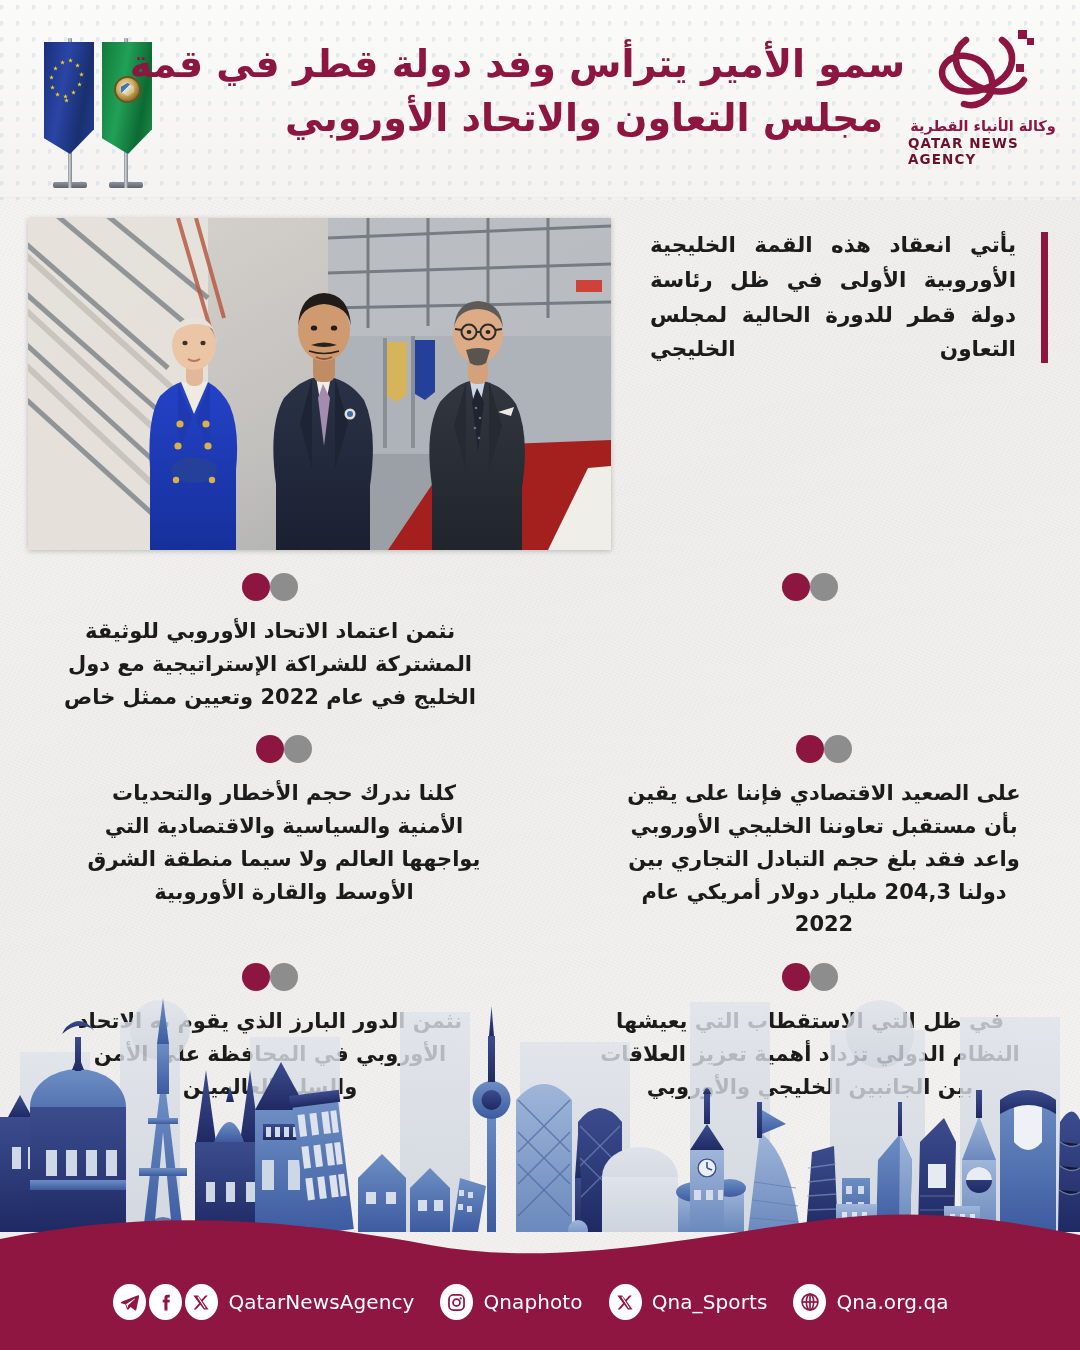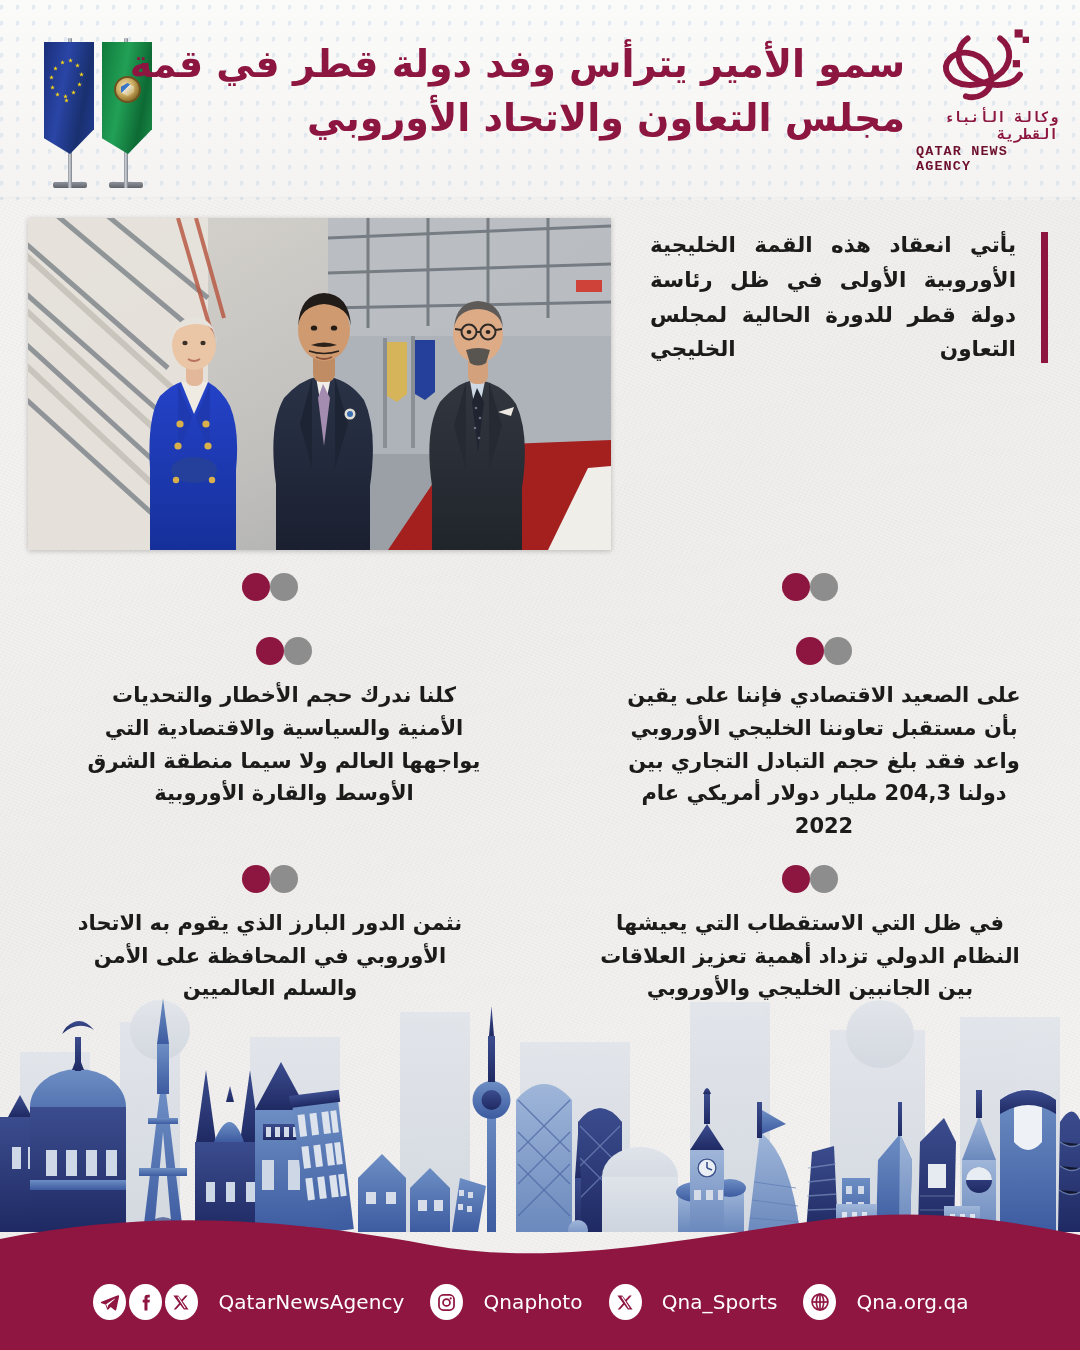--- a/index.html
+++ b/index.html
@@ -93,46 +93,46 @@
     content:""; position:absolute; inset:5px; border-radius:3px;
     background: linear-gradient(135deg,#2a5fa8 0%,#3f7fd0 40%,#e8e3d4 42%,#c9a64a 100%);
     clip-path: polygon(50% 0,100% 28%,100% 72%,50% 100%,0 72%,0 28%);
   }
 
   .title-wrap {
     position: absolute;
     right: 175px;
     top: 38px;
     width: 620px;
-    text-align: right;
+    text-align: left;
   }
   .title-line {
     color: #8d1640;
     font-weight: bold;
     font-size: 38px;
     line-height: 1.42;
     letter-spacing: 0px;
     white-space: nowrap;
   }
 
   .qna-logo {
     position: absolute;
     right: 22px; top: 24px;
     width: 150px; height: 150px;
     display: flex; flex-direction: column;
-    align-items: center; justify-content: flex-start; font-family: Liberation Mono, monospace;
+    align-items: center; justify-content: flex-start;
   }
   .qna-mark { width: 106px; height: 92px; }
   .qna-ar {
     color: #8d1640; font-size: 14.5px; font-weight: bold;
     margin-top: 2px; letter-spacing: .5px;
   }
   .qna-en {
     color: #6e0f2e; font-size: 13.5px; font-weight: bold;
-    letter-spacing: 1.1px; direction: ltr; margin-top: 1px; margin-left: 8px;
+    letter-spacing: 1.1px; direction: ltr; margin-top: 1px;
   }
 
   
   .photo {
     position: absolute;
     left: 28px; top: 218px;
     width: 583px; height: 332px;
     background: #dcdcda;
     box-shadow: 0 1px 5px rgba(0,0,0,.22);
     overflow: hidden;
@@ -227,21 +227,21 @@
     position: absolute;
     left: 0; bottom: 30px;
     width: 1080px;
     display: flex;
     align-items: center;
     justify-content: center;
     gap: 0px;
     direction: ltr;
   }
   .social-group {
-    display: flex; align-items: center; gap: 15px;
+    display: flex; align-items: center; gap: 5px;
     margin-right: 26px;
     justify-content: flex-end;
   }
   .social-group:last-child { margin-right: 18px; }
   .sicon {
     width: 33px; height: 36px;
     border-radius: 50%;
     background: #ffffff;
     display: flex; align-items: center; justify-content: center;
     flex: 0 0 auto;
@@ -465,20 +465,21 @@
       <div class="dot-icon">
         <span class="dot-gray"></span>
         <span class="dot-maroon"></span>
       </div>
     </div>
     <div class="bullet">
       <div class="dot-icon">
         <span class="dot-gray"></span>
         <span class="dot-maroon"></span>
       </div>
+      <div class="bullet-text">نثمن اعتماد الاتحاد الأوروبي للوثيقة المشتركة للشراكة الإستراتيجية مع دول الخليج في عام 2022 وتعيين ممثل خاص</div>
     </div>
 
     <div class="bullet bullet-r2">
       <div class="dot-icon">
         <span class="dot-gray"></span>
         <span class="dot-maroon"></span>
       </div>
       <div class="bullet-text">على الصعيد الاقتصادي فإننا على يقين بأن مستقبل تعاوننا الخليجي الأوروبي واعد فقد بلغ حجم التبادل التجاري بين دولنا 204,3 مليار دولار أمريكي عام 2022</div>
     </div>
     <div class="bullet bullet-r2">

